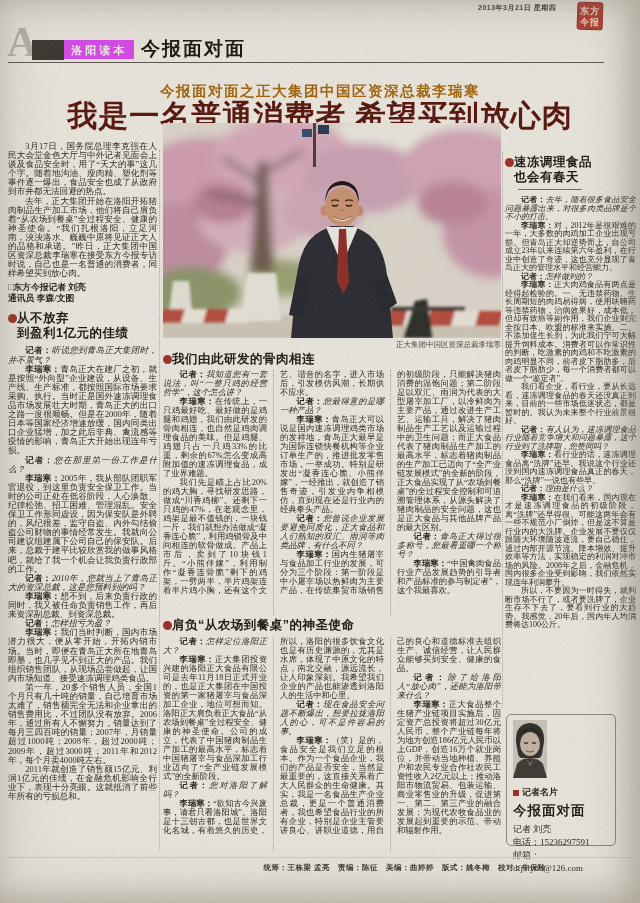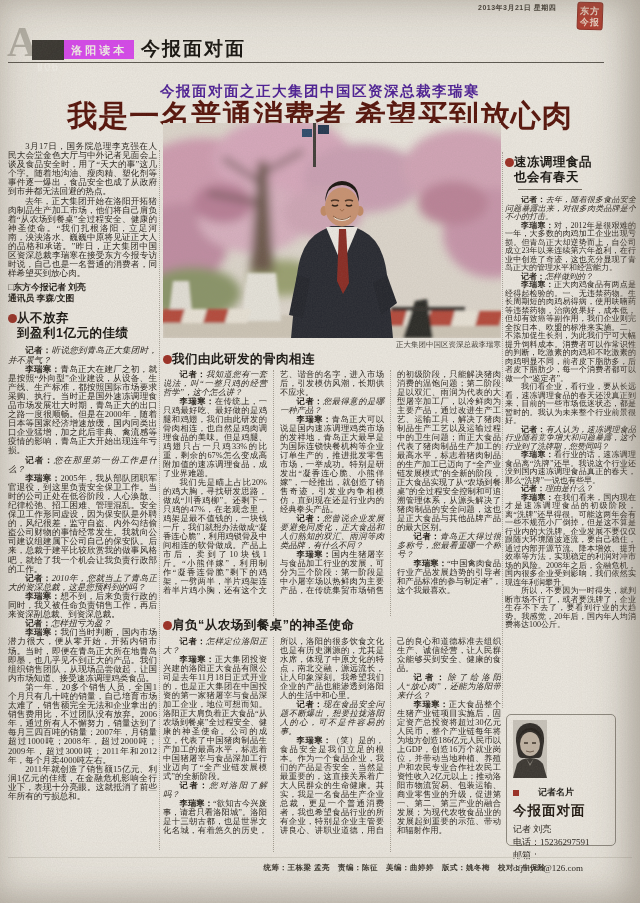--- a/index.html
+++ b/index.html
@@ -18,21 +18,21 @@
   #column-name{left:141px;top:36px;font:bold 19px "Liberation Sans",sans-serif;
         color:#14110d;letter-spacing:2px}
   #mast-rule{left:8px;top:62px;width:596px;height:1px;background:#5a564e}
   #mast-date{left:478px;top:3px;font:bold 7px "Liberation Sans",sans-serif;color:#3c372f;letter-spacing:.5px}
   #seal{left:577px;top:2px;width:26px;height:28px;background:#b2392c;border:1px solid #8e2a20;
         border-radius:3px;color:#f2d7c8;font:bold 9px/11px "Liberation Sans",sans-serif;
         text-align:center;padding-top:3px;transform:rotate(2deg);letter-spacing:1px}
 
   
   #kicker{left:0;top:82px;width:640px;text-align:center;
-        font:bold 14.5px "Liberation Sans",sans-serif;color:#4c1d95;letter-spacing:1.5px}
+        font:bold 14.5px "Liberation Sans",sans-serif;color:#a16207;letter-spacing:1.5px}
   #main-title{left:0;top:96px;width:640px;text-align:center;
         font:900 30px "Liberation Sans",sans-serif;color:#551108;letter-spacing:1px}
 
   
   #photo{left:163px;top:123px;width:338px;height:215px;overflow:hidden;background:#ddd7ce}
   #photo-caption{left:163px;top:340px;width:338px;text-align:right;
         font:7.5px "Liberation Sans",sans-serif;color:#45403a}
 
   
   .flow p{text-indent:2em;text-align:justify;margin:0}
@@ -56,21 +56,21 @@
         column-count:3;column-gap:13px;column-rule:1px dotted #a59e92;
         font-size:8.3px;line-height:9px}
 
   #right-col{left:505px;top:155px;width:131px}
   #s4-rule{width:64px;height:1px;background:#6e685e;margin:4px 0 0 13px}
   #s4-flow{margin-top:6px;height:505px;overflow:hidden;font-size:8px;line-height:8.5px}
 
   
   #card{left:506px;top:714px;width:110px;height:132px;border:1px solid #8d887e;
         border-radius:5px;padding:5px 6px}
-  #card-label{display:flex;align-items:center;gap:19px;margin-top:4px;
+  #card-label{display:flex;align-items:center;gap:3px;margin-top:4px;
         font:bold 9px "Liberation Sans",sans-serif;color:#1c1914}
   #card-label .sq{width:6px;height:6px;background:#9c2d22;flex:none}
   #card-brand{font:bold 13.5px "Liberation Sans",sans-serif;color:#1d150e;
         letter-spacing:1px;margin:3px 0 3px 0}
   .card-line{font-size:9px;line-height:13px;color:#26211b}
 
   
   #vd1{left:159px;top:150px;height:700px;border-left:1px dotted #a9a399}
   #vd2{left:502px;top:152px;height:556px;border-left:1px dotted #a9a399}
   #foot-rule{left:8px;top:857px;width:624px;height:1px;background:#d4d0c6}

